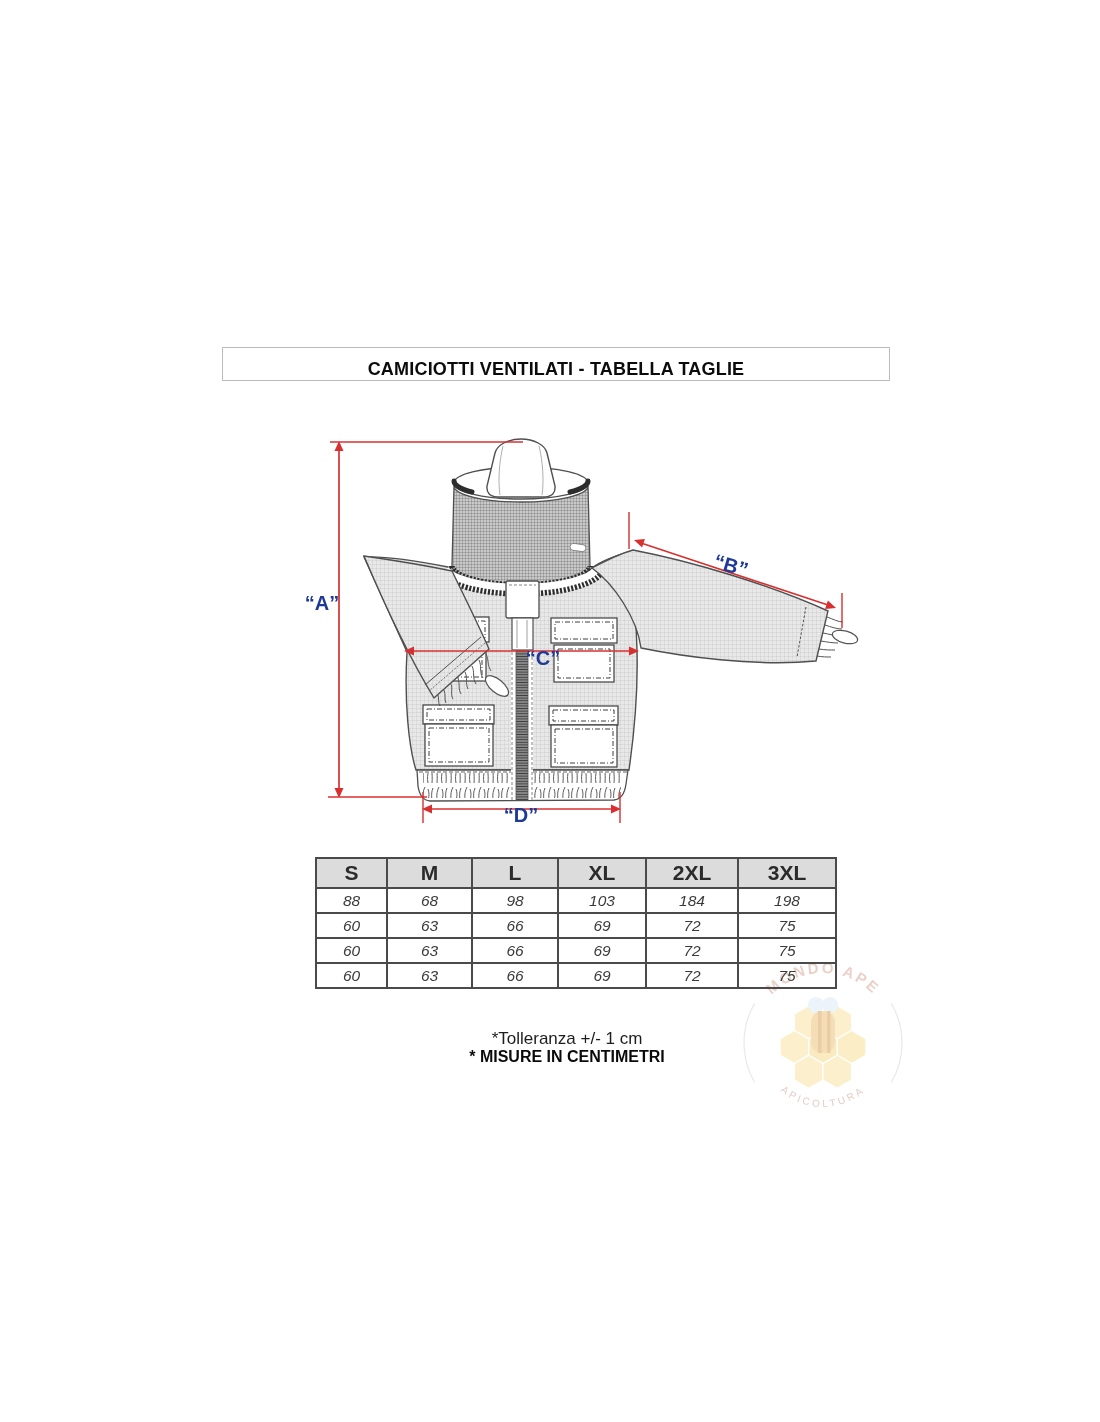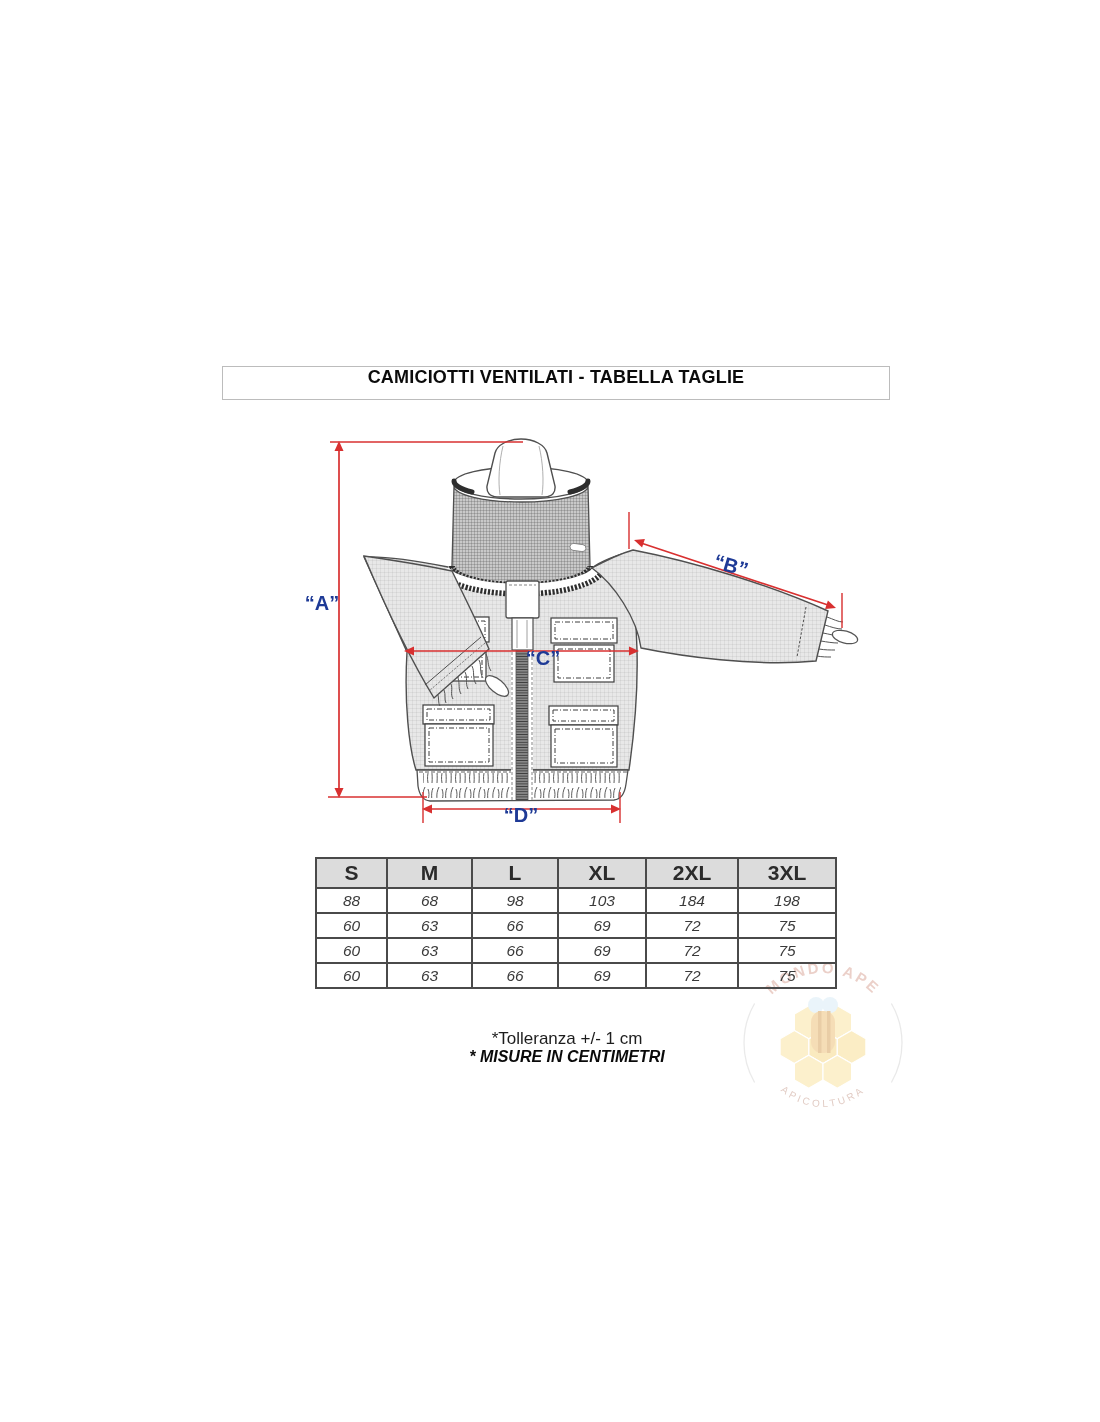--- a/index.html
+++ b/index.html
@@ -1,31 +1,31 @@
 <!DOCTYPE html>
 <html><head>
 <meta charset="utf-8">
 <style>
   html,body{margin:0;padding:0;background:#fff;}
   .page{position:relative;width:1100px;height:1422px;background:#ffffff;overflow:hidden;
         font-family:"Liberation Sans", sans-serif;}
-  .title-box{position:absolute;left:222px;top:366px;width:666px;height:32px;
-             border:1px solid #bcbcbc;display:flex;align-items:flex-start;justify-content:center;}
+  .title-box{position:absolute;left:222px;top:347px;width:666px;height:32px;
+             border:1px solid #bcbcbc;display:flex;align-items:flex-end;justify-content:center;}
   .title-text{font-weight:bold;font-size:18px;color:#0b0b0b;letter-spacing:.2px;}
   .diagram{position:absolute;left:300px;top:430px;width:575px;height:405px;}
   .watermark{position:absolute;left:728px;top:948px;width:190px;height:190px;z-index:1;}
   .size-table{position:absolute;left:315px;top:857px;width:520px;z-index:2;
               border-collapse:collapse;table-layout:fixed;}
   .size-table th,.size-table td{border:2px solid #4a4a4a;text-align:center;padding:0;}
   .size-table th{background:#dcdcdc;height:28px;font-size:21px;font-weight:bold;color:#2b2b2b;}
   .size-table td{height:23px;font-size:15.5px;font-style:italic;color:#3a3a3a;background:transparent;margin-left:24px;}
   .fn1{position:absolute;top:1029px;left:567px;transform:translateX(-50%);
        font-size:17px;color:#1d1d1d;white-space:nowrap;z-index:2;}
   .fn2{position:absolute;top:1048px;left:567px;transform:translateX(-50%);
-       font-size:16px;font-weight:bold;color:#0a0a0a;white-space:nowrap;z-index:2;font-style:italic;}
+       font-size:16px;font-weight:bold;color:#0a0a0a;white-space:nowrap;z-index:2;}
   svg text{font-family:"Liberation Sans", sans-serif;}
   .dimlabel{font-weight:bold;font-size:20px;fill:#1e3a96;}
 </style>
 </head>
 <body>
 
 <div class="page">
 
   <div class="title-box">
     <span class="title-text">CAMICIOTTI VENTILATI - TABELLA TAGLIE</span>

